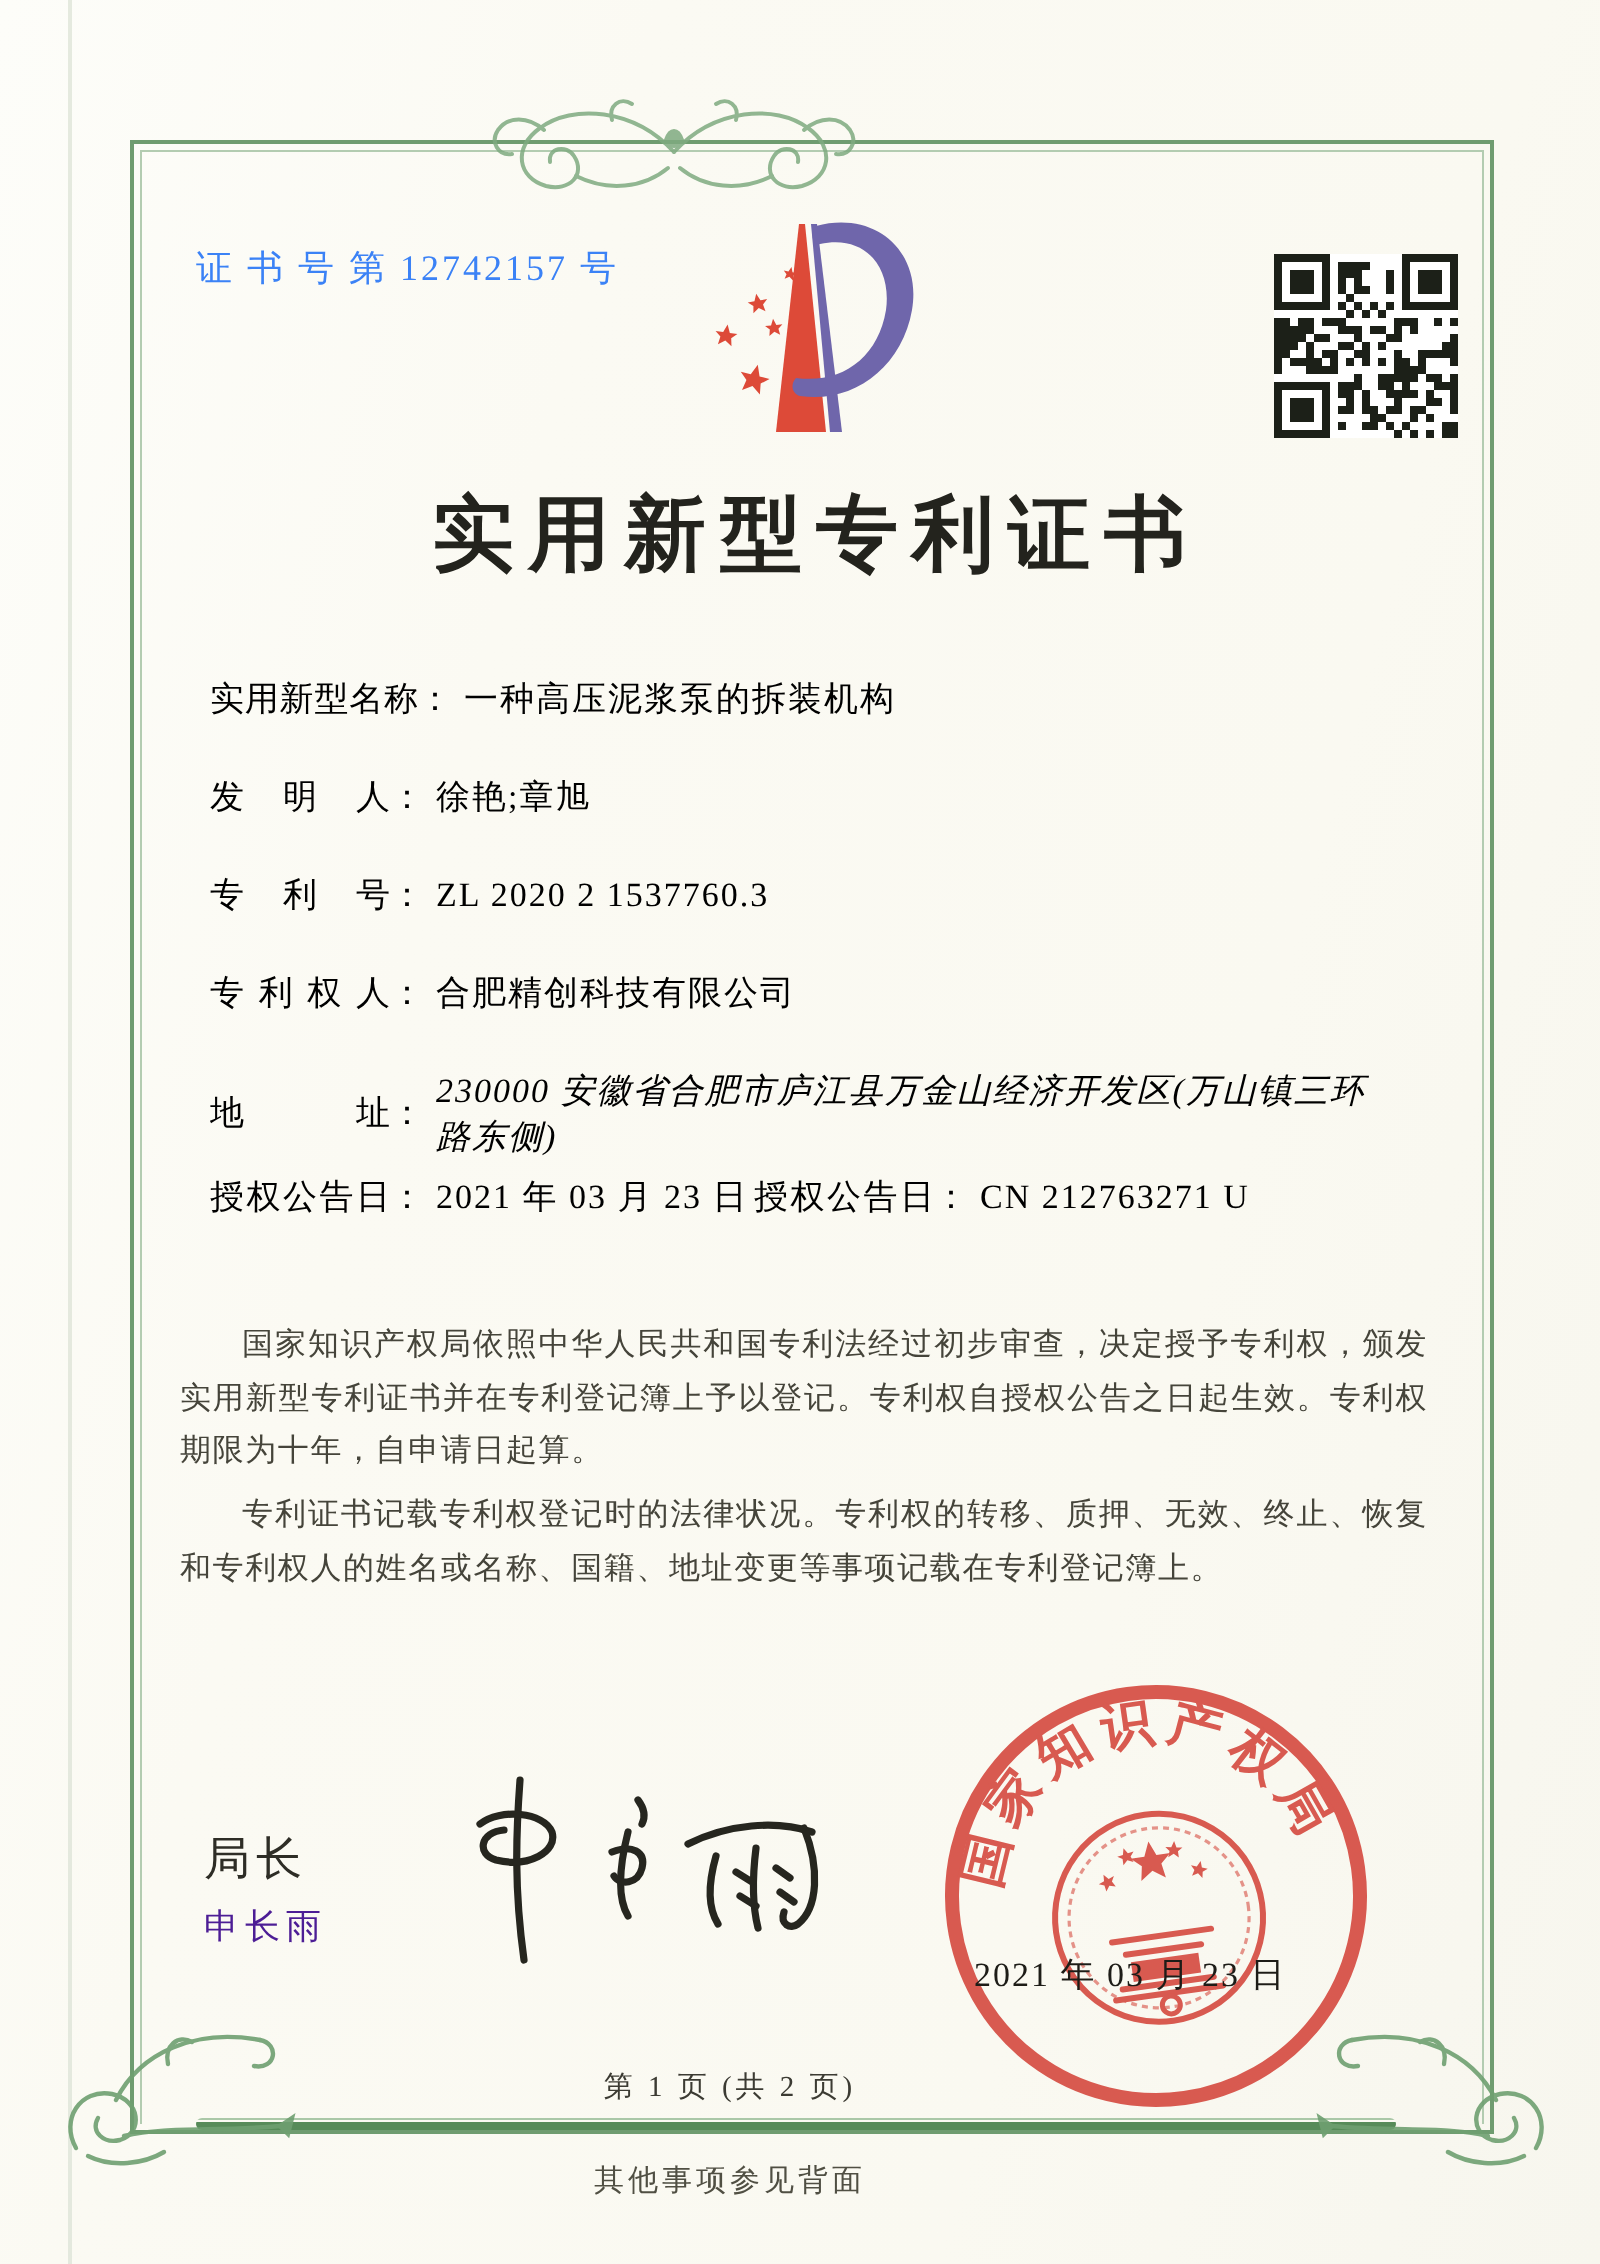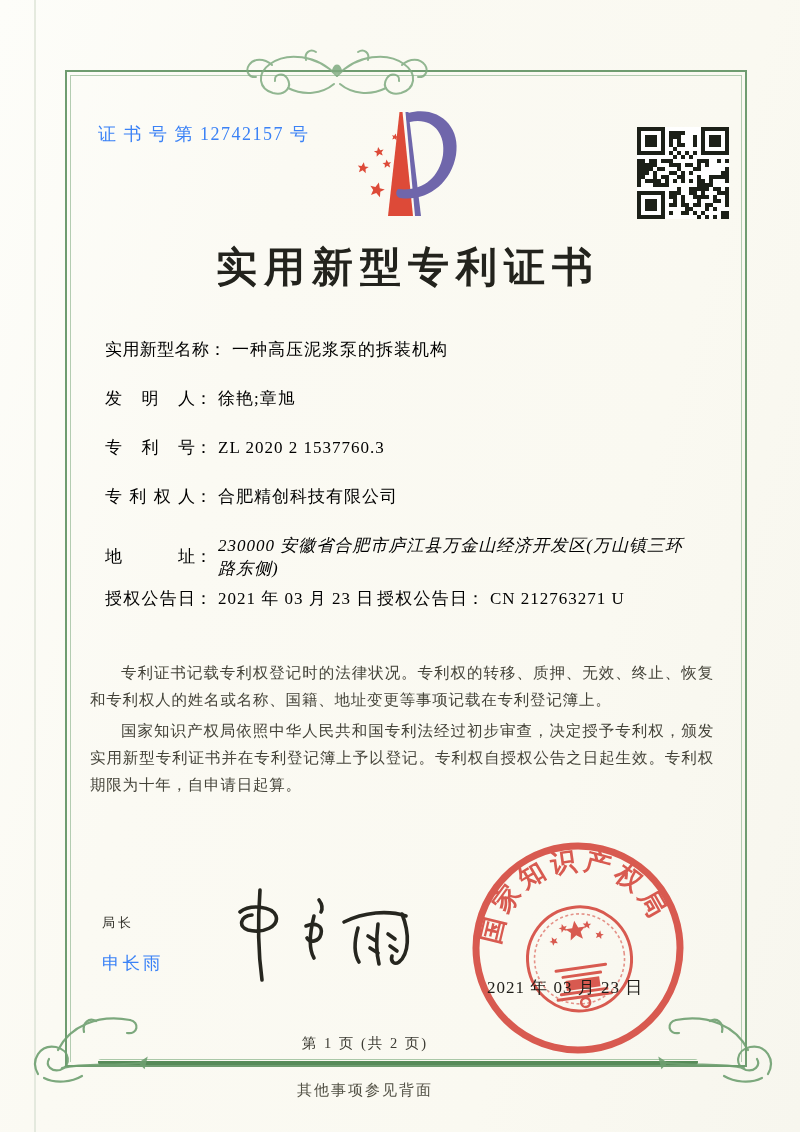--- a/index.html
+++ b/index.html
@@ -32,22 +32,22 @@
     white-space:nowrap;vertical-align:top;letter-spacing:0;}
   .flabel.w6{width:104px;}
   .fcolon{display:inline-block;vertical-align:top;margin-right:6px;}
   .fvalue{letter-spacing:1px;}
   .addr .fvalue{display:inline-block;max-width:478px;letter-spacing:1px;line-height:23px;font-style:italic;}
   .combo{display:flex;}
   .pair1{width:272px;flex:none;}
   .paras{position:absolute;left:90px;top:660px;width:624px;}
   .paras p{margin:0 0 5px 0;font-size:15.5px;line-height:1.72;letter-spacing:.8px;
     text-indent:2em;text-align:justify;color:#45443a;}
-  .officer-title{position:absolute;left:102px;top:914px;font-size:13px;letter-spacing:3px;color:#2e2d26;text-align:right;}
-  .officer-name{position:absolute;left:102px;top:951px;font-size:17.5px;letter-spacing:3px;color:#3b82f6;}
+  .officer-title{position:absolute;left:102px;top:914px;font-size:23px;letter-spacing:3px;color:#2e2d26;text-align:right;}
+  .officer-name{position:absolute;left:102px;top:951px;font-size:17.5px;letter-spacing:3px;color:#4c1d95;}
   .signature{position:absolute;left:222px;top:882px;}
   .seal{position:absolute;left:465px;top:835px;opacity:.9;}
   .seal-date{position:absolute;left:487px;top:976px;font-size:17px;letter-spacing:1px;color:#1d1c17;}
   .pageno{position:absolute;left:0;top:1034px;width:800px;text-align:center;
     transform:translateX(-35px);font-size:14.5px;letter-spacing:2px;color:#3c3b33;}
   .backnote{position:absolute;left:0;top:1081px;width:800px;text-align:center;
     transform:translateX(-35px);font-size:15px;letter-spacing:2px;color:#504f43;}
 </style>
 </head>
 <body>
@@ -327,22 +327,22 @@
       <span class="pair pair1">
         <span class="flabel">授权公告日</span><span class="fcolon">：</span><span class="fvalue">2021 年 03 月 23 日</span>
       </span>
       <span class="pair">
         <span class="flabel">授权公告日</span><span class="fcolon">：</span><span class="fvalue">CN 212763271 U</span>
       </span>
     </div>
   </div>
 
   <div class="paras">
+    <p>国家知识产权局依照中华人民共和国专利法经过初步审查，决定授予专利权，颁发实用新型专利证书并在专利登记簿上予以登记。专利权自授权公告之日起生效。专利权期限为十年，自申请日起算。</p>
     <p>专利证书记载专利权登记时的法律状况。专利权的转移、质押、无效、终止、恢复和专利权人的姓名或名称、国籍、地址变更等事项记载在专利登记簿上。</p>
-    <p>国家知识产权局依照中华人民共和国专利法经过初步审查，决定授予专利权，颁发实用新型专利证书并在专利登记簿上予以登记。专利权自授权公告之日起生效。专利权期限为十年，自申请日起算。</p>
   </div>
 
   <div class="officer-title">局长</div>
   <div class="officer-name">申长雨</div>
 
   <svg class="signature" width="195" height="105" viewBox="0 0 195 105">
     <g fill="none" stroke="#26261f" stroke-width="3.6" stroke-linecap="round" stroke-linejoin="round">
       <path d="M38 8 C36 35 35 62 40 98"></path>
       <path d="M18 30 C28 22 50 24 54 34 C57 44 42 52 26 48 C16 45 18 34 30 33"></path>
       <path d="M97 18 C100 22 101 26 99 30"></path>

